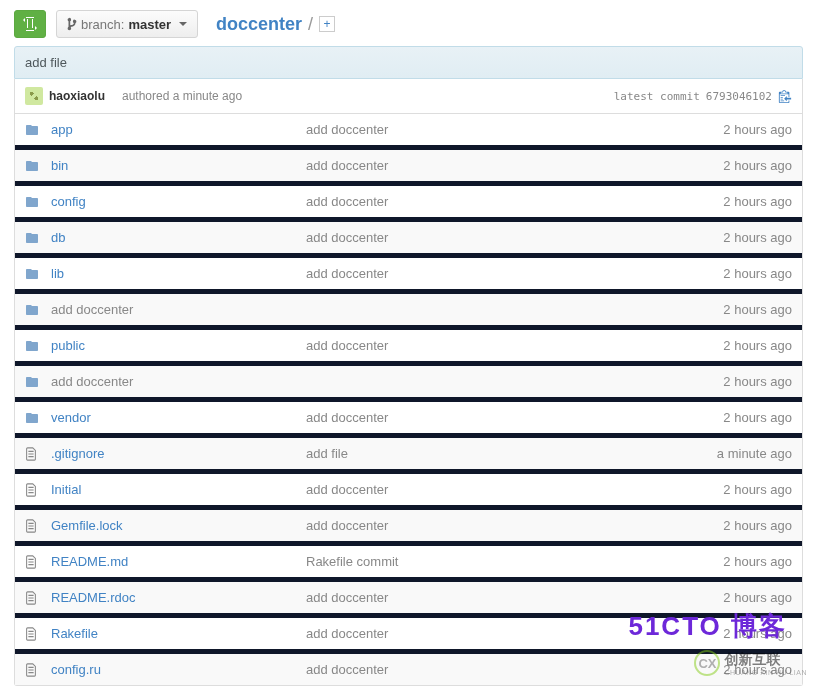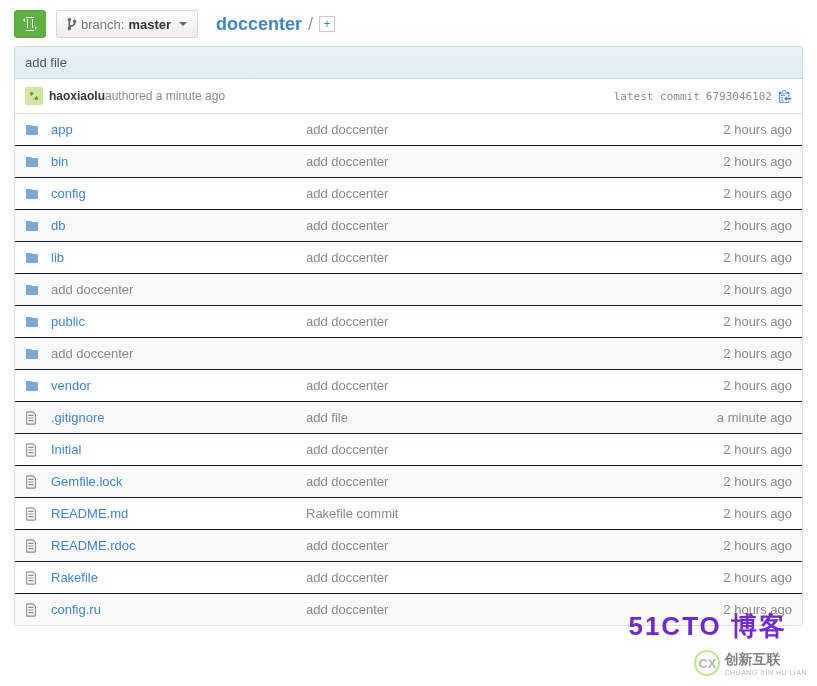--- a/index.html
+++ b/index.html
@@ -16,26 +16,26 @@
     
     .breadcrumb { font-size: 18px; color: #999; margin-left: 8px; display: flex; align-items: center; gap: 6px;}
     .breadcrumb a { color: #4183c4; text-decoration: none; font-weight: bold; }
     .breadcrumb .plus-box { width: 16px; height: 16px; border: 1px solid #ccc; display: inline-flex; align-items: center; justify-content: center; font-size: 12px; color: #4183c4; cursor: pointer; line-height: 1; }
     
     .commit-bar { margin: 0 14px; border: 1px solid #c1dce8; border-radius: 3px 3px 0 0; background: linear-gradient(#e8f1f6,#e0edf3); padding: 8px 10px; color: #4e575b; font-size: 13px;}
     
     .author-row { margin: 0 14px; border: 1px solid #ddd; border-top: none; padding: 8px 10px; display: flex; align-items: center; font-size: 12px; color: #888; background: #fff;}
     .avatar { width: 18px; height: 18px; background: #d0e8a0; margin-right: 6px; border-radius: 2px; display: inline-block; position: relative;}
     .avatar::after { content:''; position:absolute; inset:3px; background: radial-gradient(circle at 30% 30%, #8a9a4a 2px, transparent 2px), radial-gradient(circle at 70% 70%, #8a9a4a 2px, transparent 2px);}
-    .author-name { color: #333; font-weight: bold; margin-right: 0;}
+    .author-name { color: #333; font-weight: bold; margin-right: 17px;}
     .author-row .right { margin-left: auto; display: flex; align-items: center; gap: 6px; font-family: Consolas, monospace; font-size: 11px; color: #888;}
     .clipboard-icon { width:14px; height:14px; cursor:pointer; color:#4183c4;}
     
     .file-table { margin: 0 14px; border: 1px solid #ddd; border-top: none; border-radius: 0 0 3px 3px; }
-    .file-row { display: flex; align-items: center; padding: 8px 10px; border-top: 1px solid #0f172a; font-size: 13px; }
+    .file-row { display: flex; align-items: center; padding: 8px 10px; border-top: 5px solid #0f172a; font-size: 13px; }
     .file-row:first-child { border-top: none; }
     .file-row:nth-child(even){ background:#f9f9f9;}
     .file-row:nth-child(odd){ background:#fff;}
     .file-icon { width: 16px; margin-right: 10px; flex-shrink: 0; display:flex; align-items:center;}
     .file-name { width: 255px; flex-shrink:0; }
     .file-name a { color: #4183c4; text-decoration: none; }
     .file-msg { flex: 1; color: #888; }
     .file-time { color: #888; text-align: right; }
     
     .folder-svg { fill: #80a6cd; }

